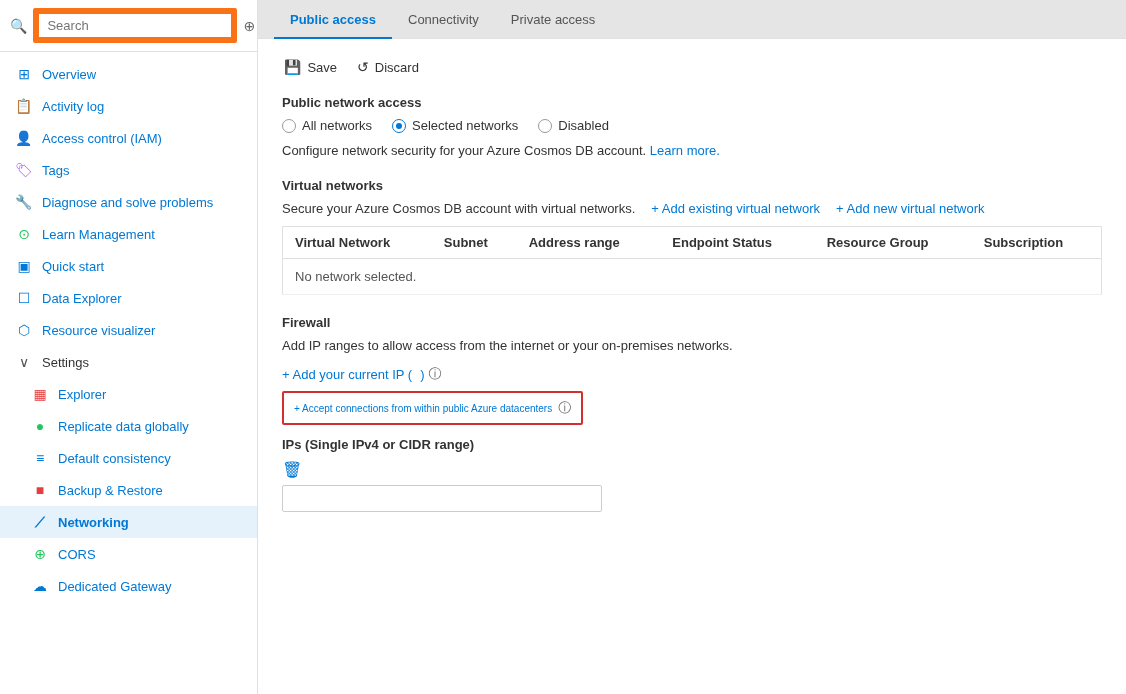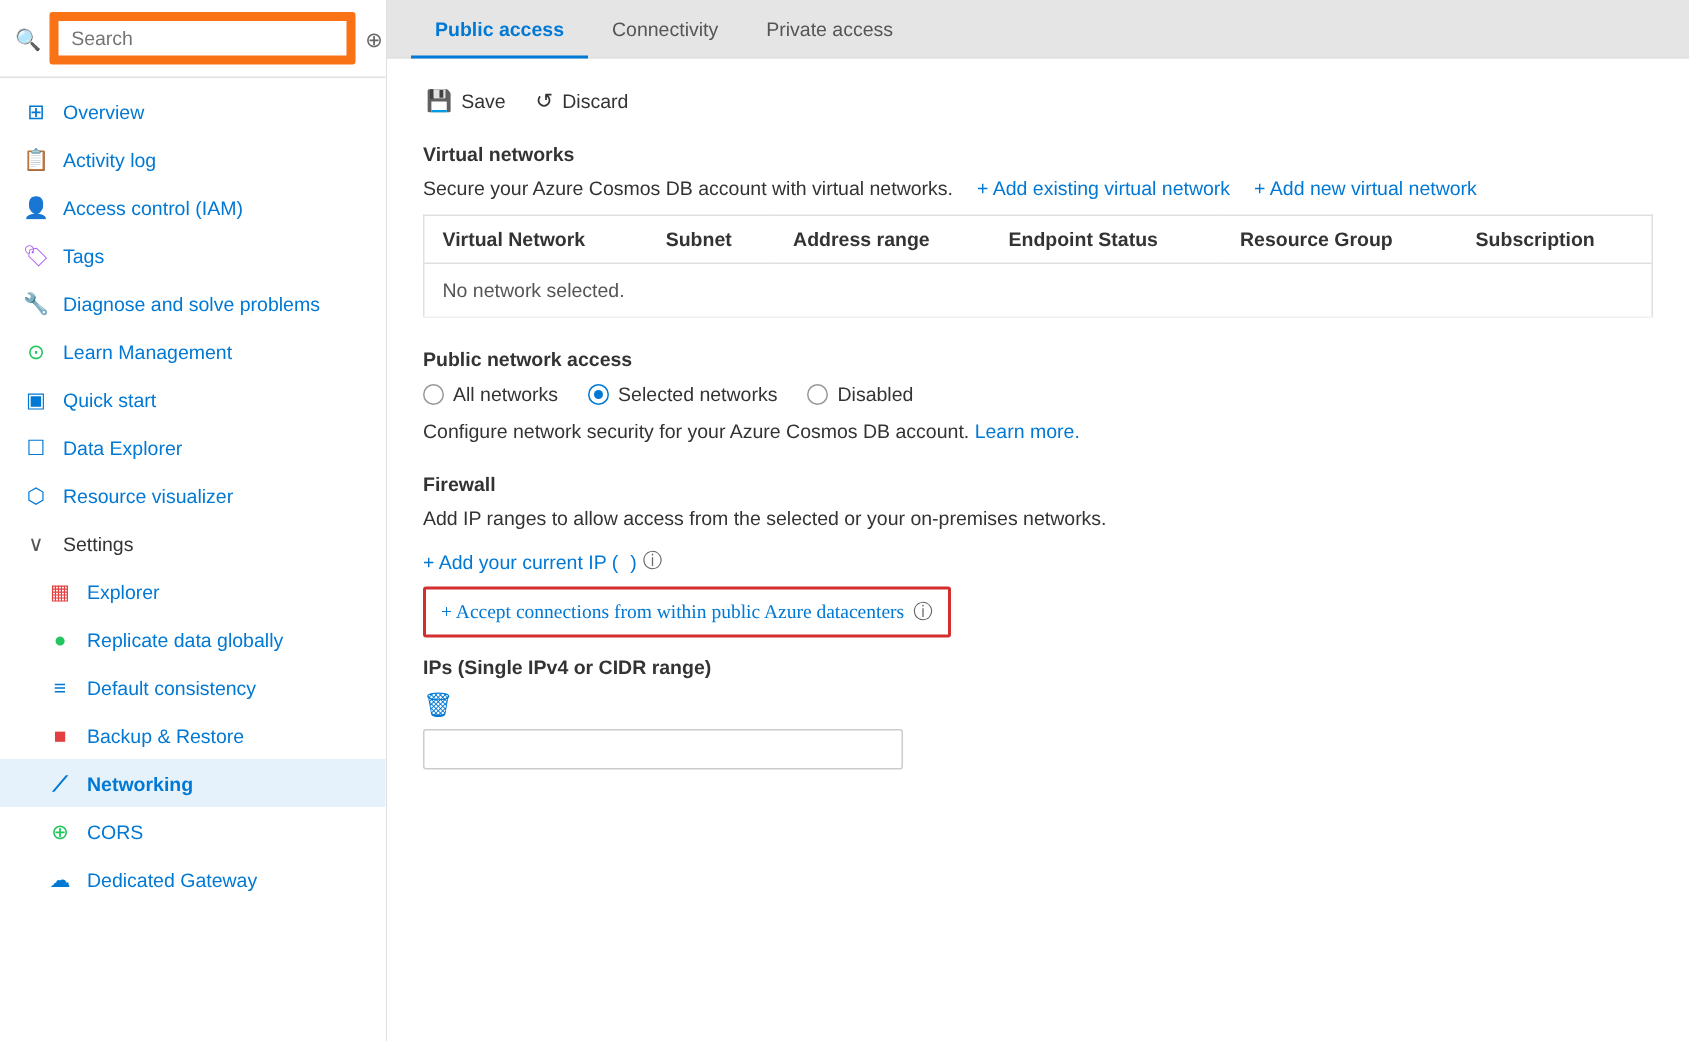--- a/index.html
+++ b/index.html
@@ -250,23 +250,22 @@
       border: 2px solid #d32f2f;
       border-radius: 2px;
       padding: 6px 10px;
       display: inline-flex;
       align-items: center;
       gap: 6px;
       margin-bottom: 12px;
     }
     .accept-connections-box .link-text {
       color: #0078d4;
-      font-size: 13px;
-      cursor: pointer;
-      font-family: Liberation Serif, serif;
+      font-size: 10px;
+      cursor: pointer;
     }
     .info-icon {
       color: #666;
       font-size: 13px;
       cursor: help;
     }
 
     .ips-label {
       font-size: 13px;
       font-weight: 600;
@@ -395,20 +394,44 @@
 
     <div class="toolbar">
       <button class="toolbar-btn">
         <span class="btn-icon">💾</span>
         <span>Save</span>
       </button>
       <button class="toolbar-btn">
         <span class="btn-icon">↺</span>
         <span>Discard</span>
       </button>
+    </div>
+
+    <div class="vnet-section">
+      <div class="section-title">Public network access</div>
+      <div class="radio-group">
+        <label class="radio-option">
+          <div class="radio-circle"></div>
+          <span>All networks</span>
+        </label>
+        <label class="radio-option">
+          <div class="radio-circle selected">
+            <div class="radio-dot"></div>
+          </div>
+          <span>Selected networks</span>
+        </label>
+        <label class="radio-option">
+          <div class="radio-circle"></div>
+          <span>Disabled</span>
+        </label>
+      </div>
+      <div class="info-text">
+        <span>Configure network security for your Azure Cosmos DB account.</span>
+        <a>Learn more.</a>
+      </div>
     </div>
 
     <div class="vnet-section">
       <div class="vnet-header-row">
         <span class="vnet-section-title">Virtual networks</span>
       </div>
       <div style="display:flex; align-items:center; gap:16px; margin-bottom:10px;">
         <span class="info-text" style="margin-bottom:0;">Secure your Azure Cosmos DB account with virtual networks.</span>
         <button class="link-btn">+ Add existing virtual network</button>
         <button class="link-btn">+ Add new virtual network</button>
@@ -425,47 +448,23 @@
           </tr>
         </thead>
         <tbody>
           <tr class="no-network-row">
             <td colspan="6">No network selected.</td>
           </tr>
         </tbody>
       </table>
     </div>
 
-    <div class="vnet-section">
-      <div class="section-title">Public network access</div>
-      <div class="radio-group">
-        <label class="radio-option">
-          <div class="radio-circle"></div>
-          <span>All networks</span>
-        </label>
-        <label class="radio-option">
-          <div class="radio-circle selected">
-            <div class="radio-dot"></div>
-          </div>
-          <span>Selected networks</span>
-        </label>
-        <label class="radio-option">
-          <div class="radio-circle"></div>
-          <span>Disabled</span>
-        </label>
-      </div>
-      <div class="info-text">
-        <span>Configure network security for your Azure Cosmos DB account.</span>
-        <a>Learn more.</a>
-      </div>
-    </div>
-
     <div class="firewall-section">
       <div class="section-title">Firewall</div>
-      <div class="firewall-desc">Add IP ranges to allow access from the selected or your on-premises networks.</div>
+      <div class="firewall-desc">Add IP ranges to allow access from the internet or your on-premises networks.</div>
 
       <button class="add-link">
         <span>+ Add your current IP (</span>
         <span></span>
         <span>)</span>
         <span class="info-icon" title="Info">ⓘ</span>
       </button>
 
       <div class="accept-connections-box">
         <span class="link-text">+ Accept connections from within public Azure datacenters</span>

